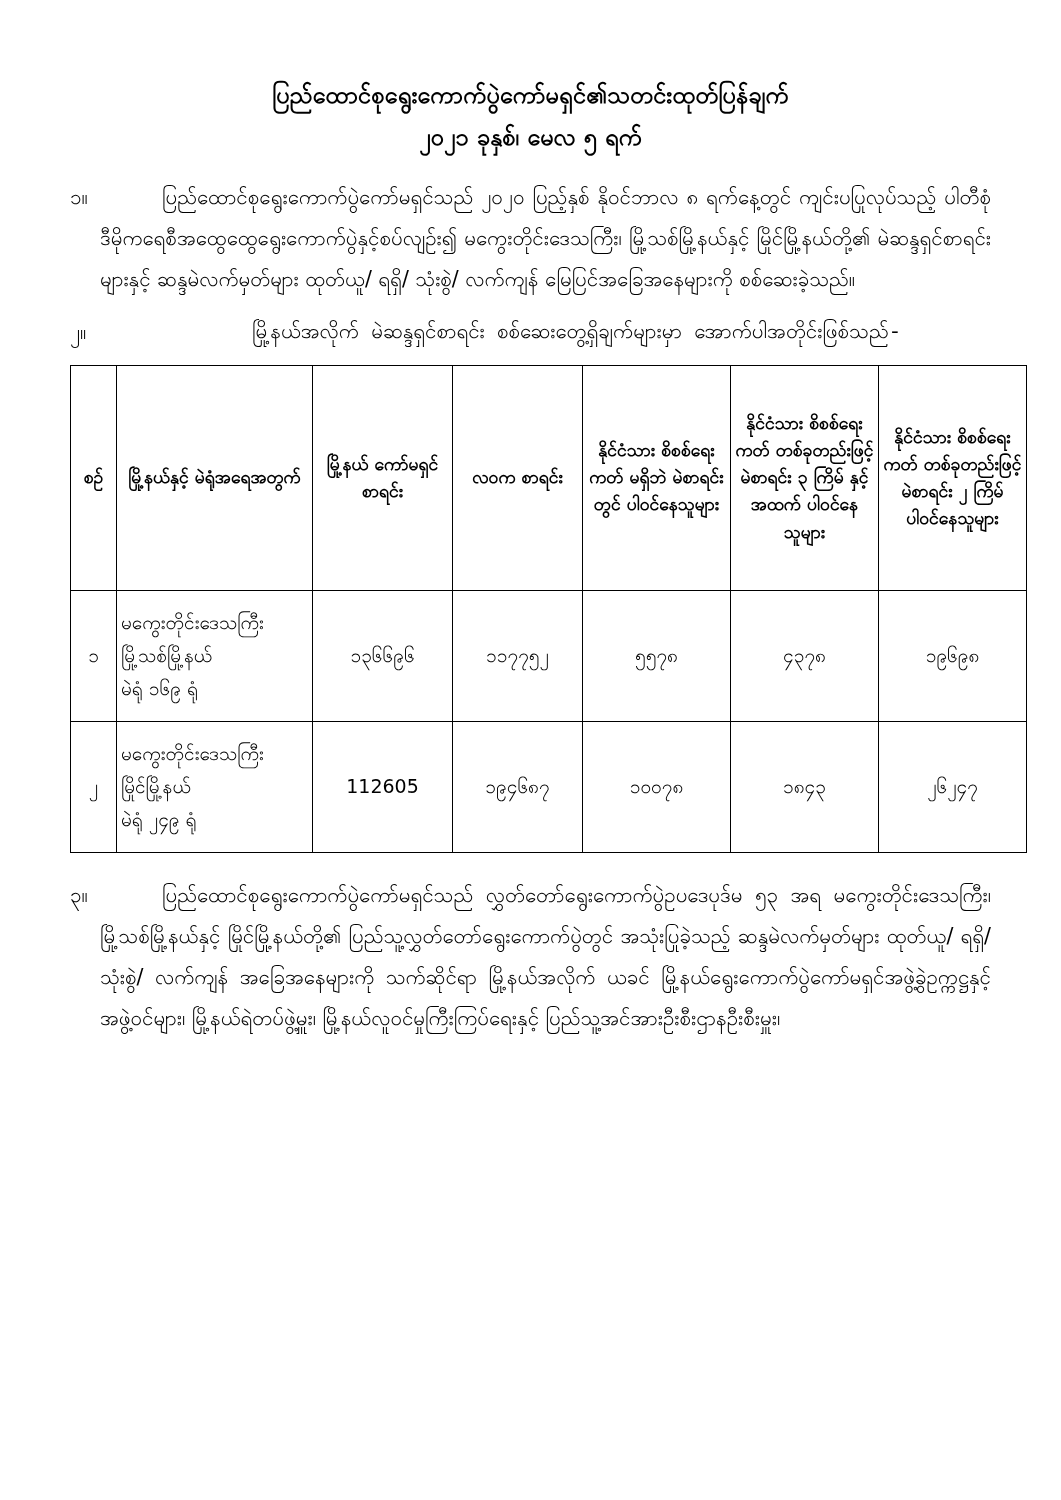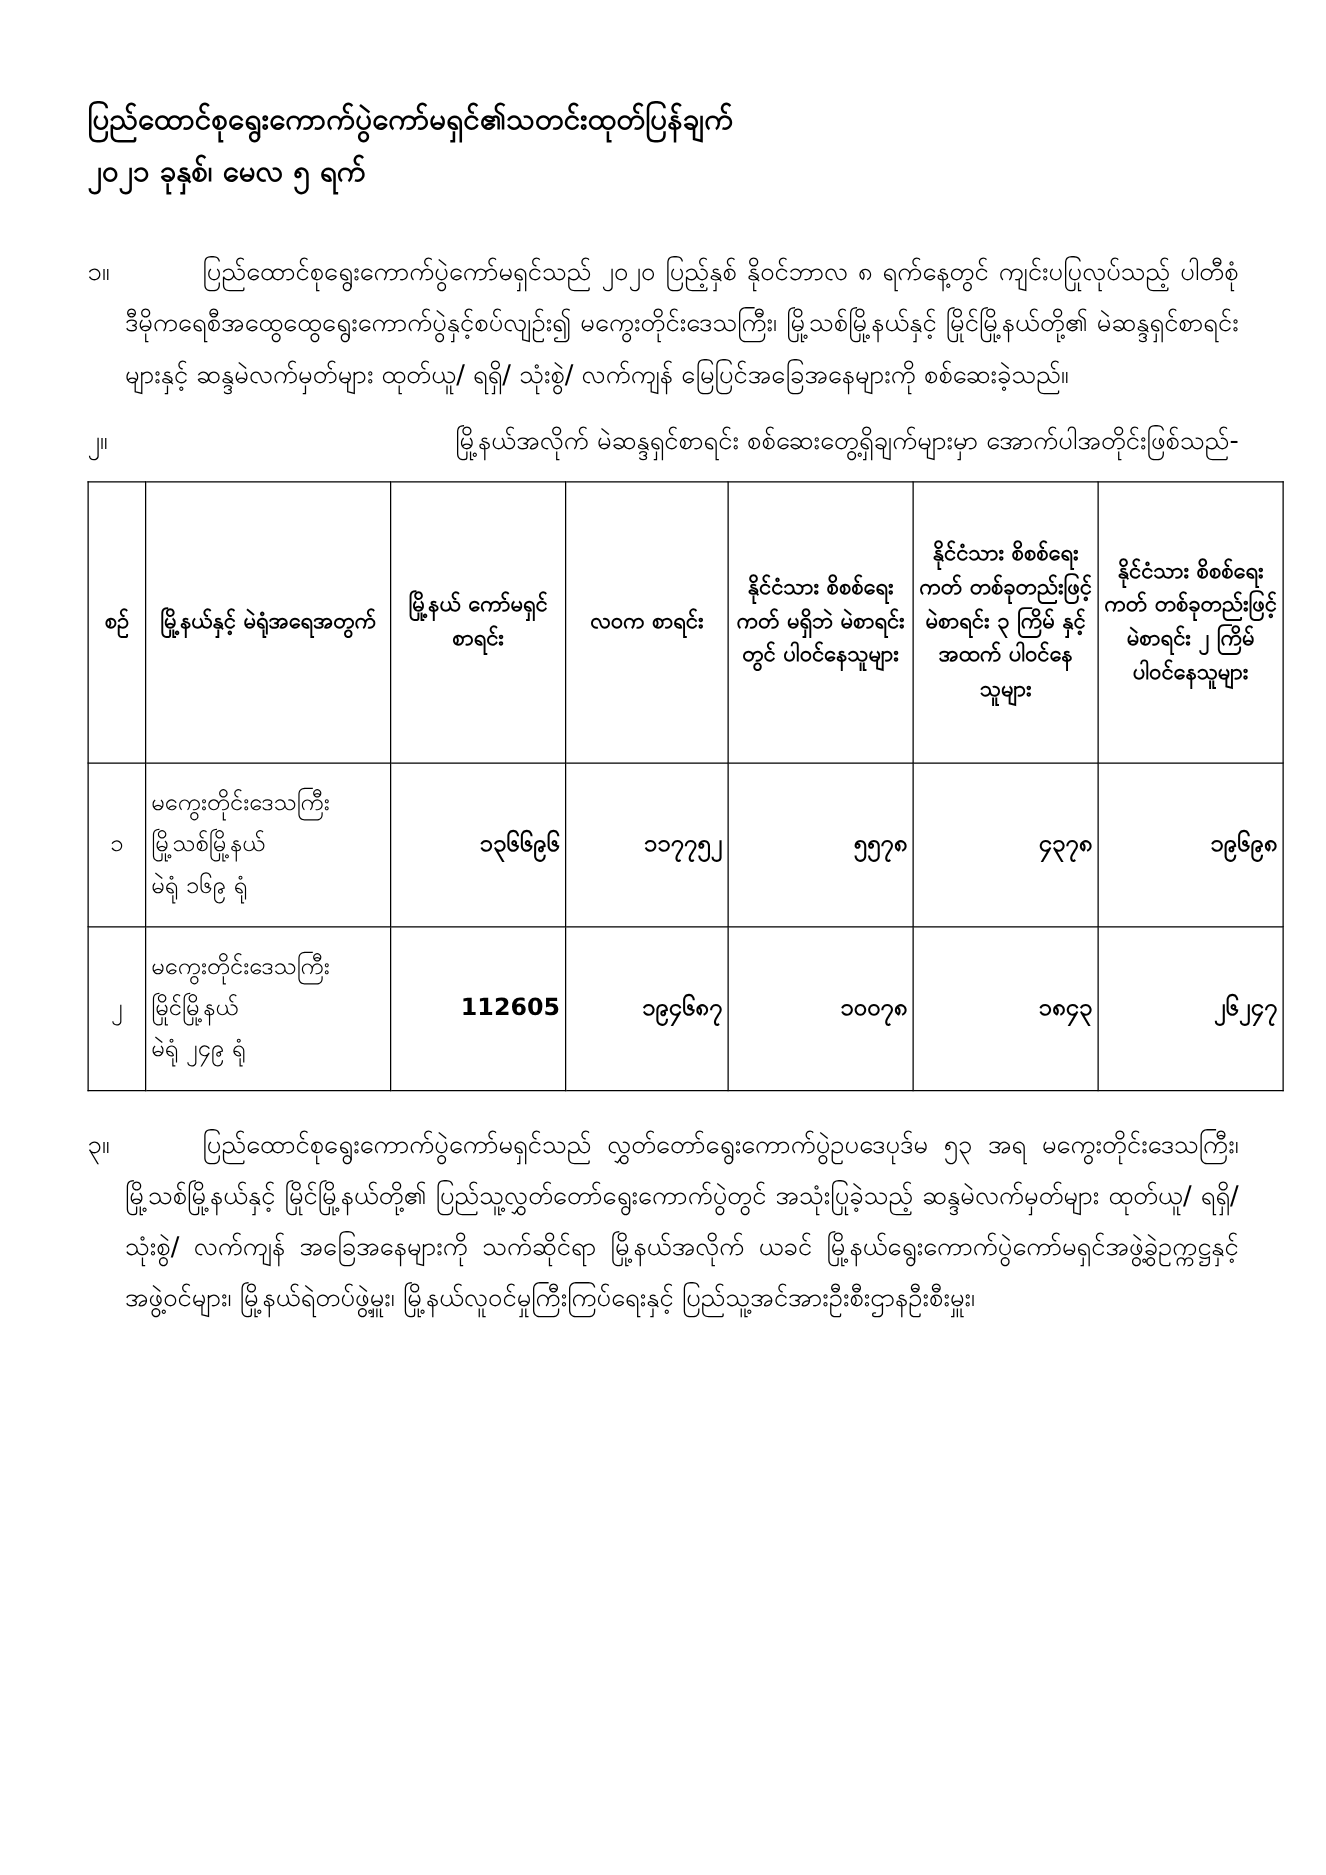--- a/index.html
+++ b/index.html
@@ -15,21 +15,22 @@
     -webkit-font-smoothing: antialiased;
   }
   .page {
     width: 1061px;
     min-height: 1500px;
     box-sizing: border-box;
     padding: 78px 70px 40px 70px;
     position: relative;
   }
   .title-block {
-    margin-bottom: 40px;
+    text-align: center;
+    margin-bottom: 20px;
   }
   .doc-title {
     font-size: 23.5px;
     font-weight: bold;
     line-height: 1.5;
     letter-spacing: 0.2px;
   }
   .doc-date {
     font-size: 23.5px;
     font-weight: bold;
@@ -49,21 +50,22 @@
     font-size: 20.5px;
     line-height: 2.0;
   }
   .para-body {
     flex: 1 1 auto;
     text-align: justify;
     text-justify: inter-word;
     text-indent: 62px;
   }
   .para-body.nojustify {
-    text-align: right;
+    text-align: center;
+    font-family: Liberation Mono, monospace;
   }
   .section-heading {
     text-align: center;
     font-size: 22px;
     font-weight: bold;
     margin: 18px 0 16px 0;
     line-height: 1.6;
   }
   table.survey {
     border-collapse: collapse;
@@ -90,21 +92,21 @@
   .col-c5 { width: 148px; }
   .col-c6 { width: 148px; }
   .col-c7 { width: 148px; }
   table.survey tbody td {
     font-size: 19px;
     line-height: 1.75;
     height: 118px;
   }
   td.cell-no { text-align: center; }
   td.cell-town { text-align: left; padding-left: 10px; }
-  td.cell-num { text-align: right; font-weight: bold; }
+  td.cell-num { text-align: center; }
   .town-line { display: block; }
   .after-table {
     margin-top: 20px;
   }
   .para.last .para-body {
     text-align: justify;
   }
 </style>
 </head>
 <body>

